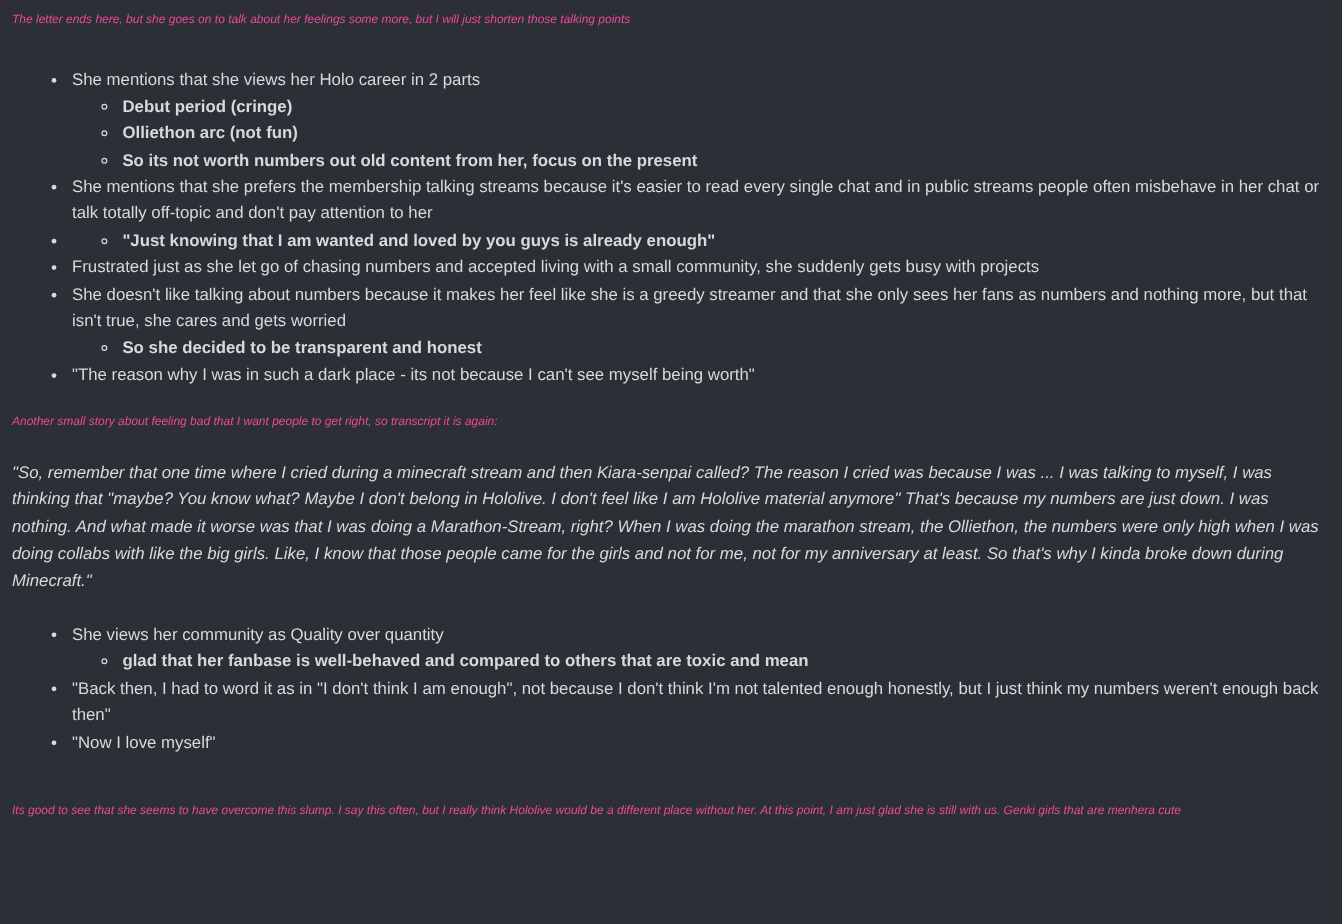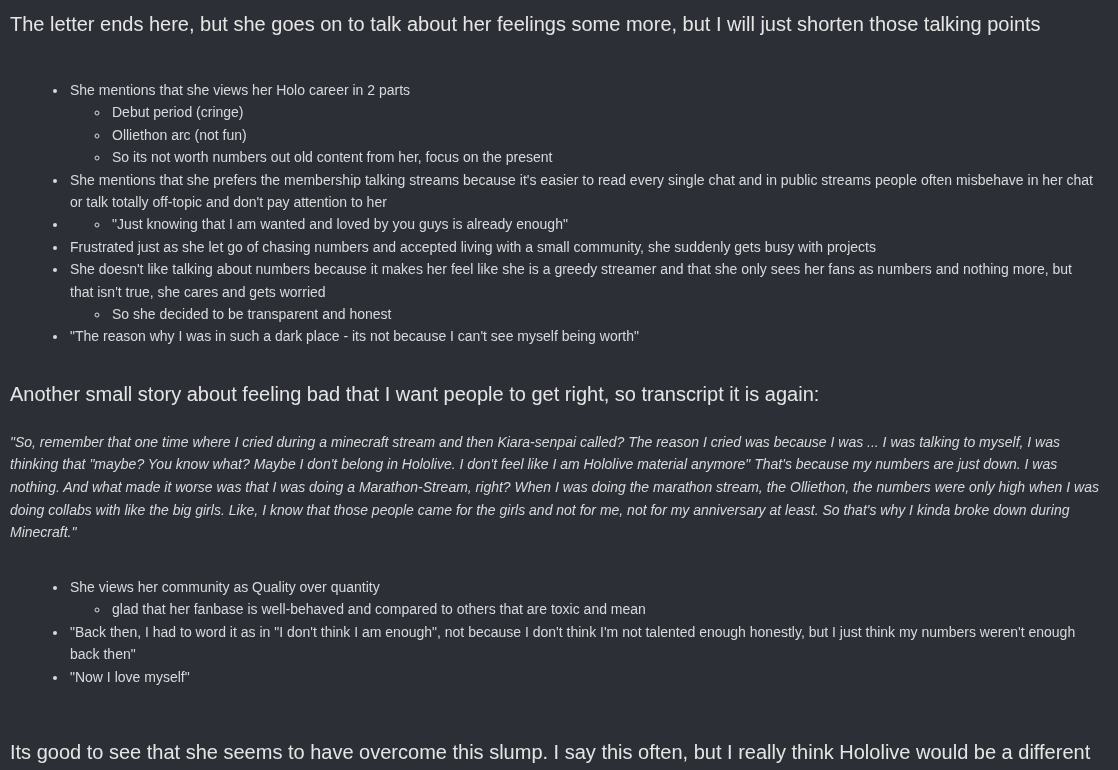--- a/index.html
+++ b/index.html
@@ -18,30 +18,31 @@
     -webkit-font-smoothing: antialiased;
   }
   .page {
     padding: 10px 14px 18px 10px;
     box-sizing: border-box;
     width: 1118px;
   }
   p.para {
     margin: 0 0 0 0;
     padding: 0;
-    color: #e5e5e5;
-    font-size: 20px;
+    color: #ec4899;
+    font-size: 10px;
     line-height: 1.45;
+    font-style: italic;
   }
   .spacer-md { height: 22px; }
   .spacer-lg { height: 30px; }
   .spacer-xl { height: 40px; }
 
   ul.bullets {
-    margin: 10px;
+    margin: 0;
     padding-left: 48px;
     list-style-type: disc;
   }
   ul.bullets > li {
     margin: 0 0 0 0;
     padding: 0 0 0 2px;
     line-height: 1.6;
     color: #d7dadc;
   }
   ul.bullets > li::marker {
@@ -49,20 +50,21 @@
     font-size: 13px;
   }
   ul.sub {
     margin: 0;
     padding-left: 40px;
     list-style-type: circle;
   }
   ul.sub > li {
     padding-left: 2px;
     line-height: 1.6;
+    font-weight: bold;
   }
   ul.sub > li::marker {
     color: #d7dadc;
     font-size: 13px;
   }
   .li-text {
     display: inline;
   }
   .wide {
     display: block;

